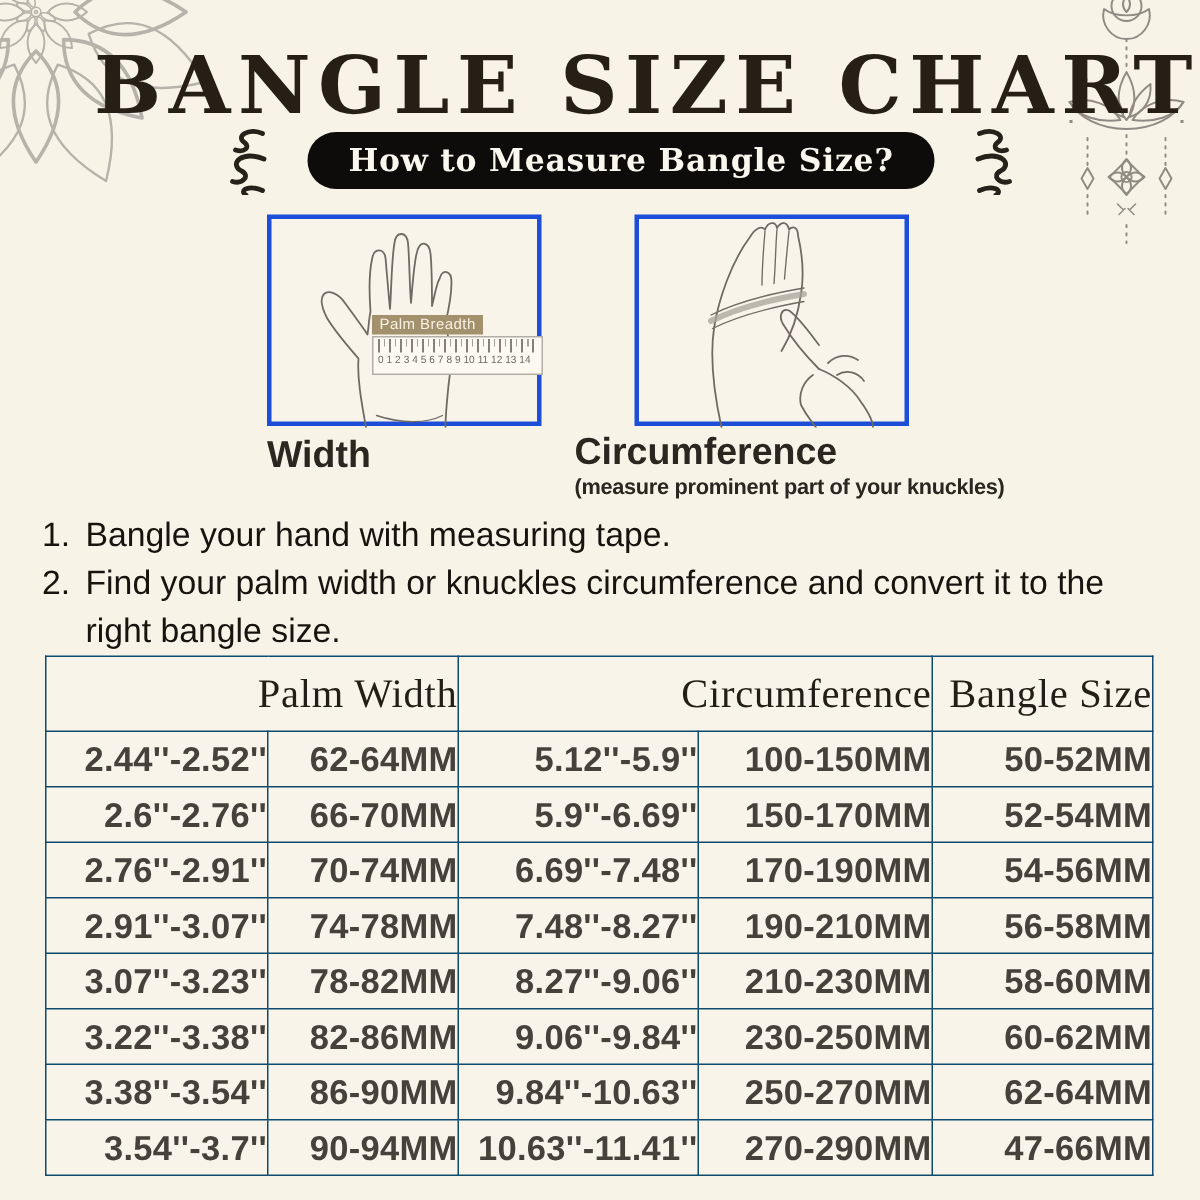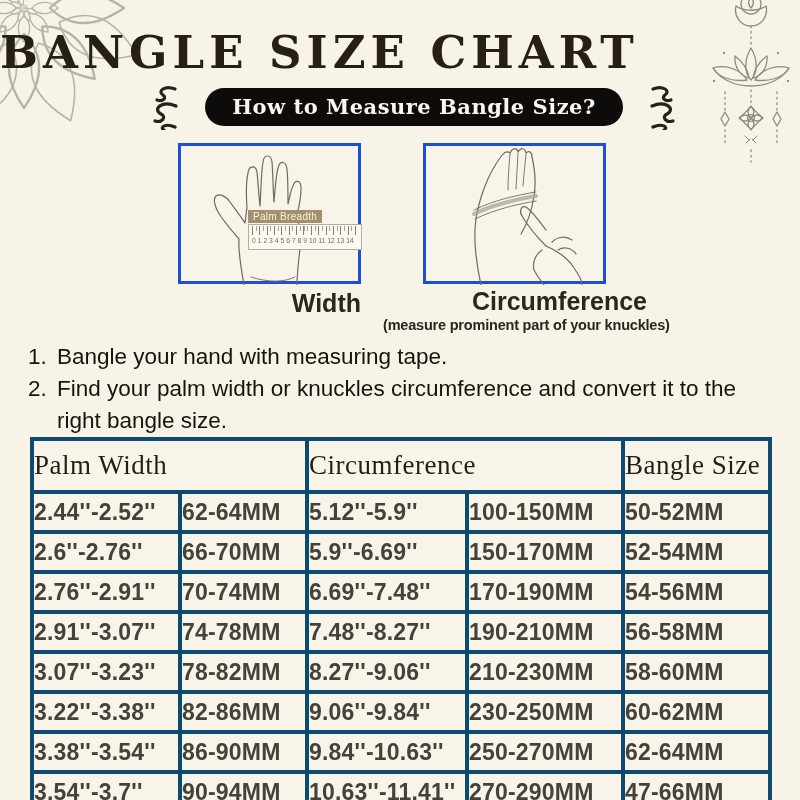--- a/index.html
+++ b/index.html
@@ -5,23 +5,23 @@
   html,body{margin:0;padding:0;}
   .canvas{
     position:relative; width:800px; height:800px; overflow:hidden;
     background:#f7f3e7;
     font-family:"Liberation Sans",sans-serif;
     color:#211c15;
   }
   
   .page-title{
     position:absolute; top:26px; left:0; right:0;
-    text-align:left;
+    text-align:right;
     font-family:"DejaVu Serif","Liberation Serif",serif;
-    font-weight:bold; font-size:45px; letter-spacing:5px;
+    font-weight:bold; font-size:53px; letter-spacing:5px;
     color:#251f16; white-space:nowrap;
   }
   .badge-row{
     position:absolute; top:84px; left:0; right:0;
     display:flex; justify-content:center; align-items:center; gap:26px;padding-left:28px;
   }
   .badge{
     background:#0d0c0a; color:#faf7ef;
     font-family:"DejaVu Serif","Liberation Serif",serif;
     font-weight:bold; font-size:21px; letter-spacing:0.5px;
@@ -54,42 +54,42 @@
       repeating-linear-gradient(90deg,#a8a296 0 1px, transparent 1px 3.68px);
     background-size:100% 9px,100% 5px;
     background-repeat:repeat-x,repeat-x;
   }
   .ruler-numbers{
     display:flex; justify-content:space-between;
     font-size:7px; line-height:11px; color:#6f6a61;
     transform:scaleX(0.96); transform-origin:left;
   }
   .cap{
-    position:absolute; text-align:right; font-weight:bold; color:#2b2620;
+    position:absolute; text-align:left; font-weight:bold; color:#2b2620;
   }
   .cap-width{top:289px; left:178px; width:183px; font-size:25px;}
   .cap-circ{top:287px; left:383px; width:264px; font-size:25px;}
   .cap-note{font-size:14.5px; font-weight:bold; margin-top:1px; letter-spacing:-0.2px; white-space:nowrap;}
   
   .instructions{
     position:absolute; top:341px; left:28px; width:734px;
     list-style:none; margin:0; padding:0;
     font-size:22.5px; line-height:1.43; color:#17140f;
   }
   .instructions li{display:flex;}
   .inst-num{flex:0 0 29px;}
   .inst-text{flex:1;}
   
   .size-table{
     position:absolute; top:437px; left:30px;
     border-collapse:collapse; table-layout:fixed;
     width:738px; background:#f8f4e9;
   }
   .size-table th,.size-table td{
-    border:4px solid #0c4a6e; text-align:left; padding:0;
+    border:1px solid #0c4a6e; text-align:right; padding:0;
   }
   .size-table th{
     font-family:"Liberation Serif","DejaVu Serif",serif;
     font-weight:normal; font-size:27px; letter-spacing:0.5px;
     height:49px; color:#241f16;
   }
   .size-table td{
     font-size:23px; font-weight:bold; color:#45423b;
     height:36px; letter-spacing:0.2px;
   }

